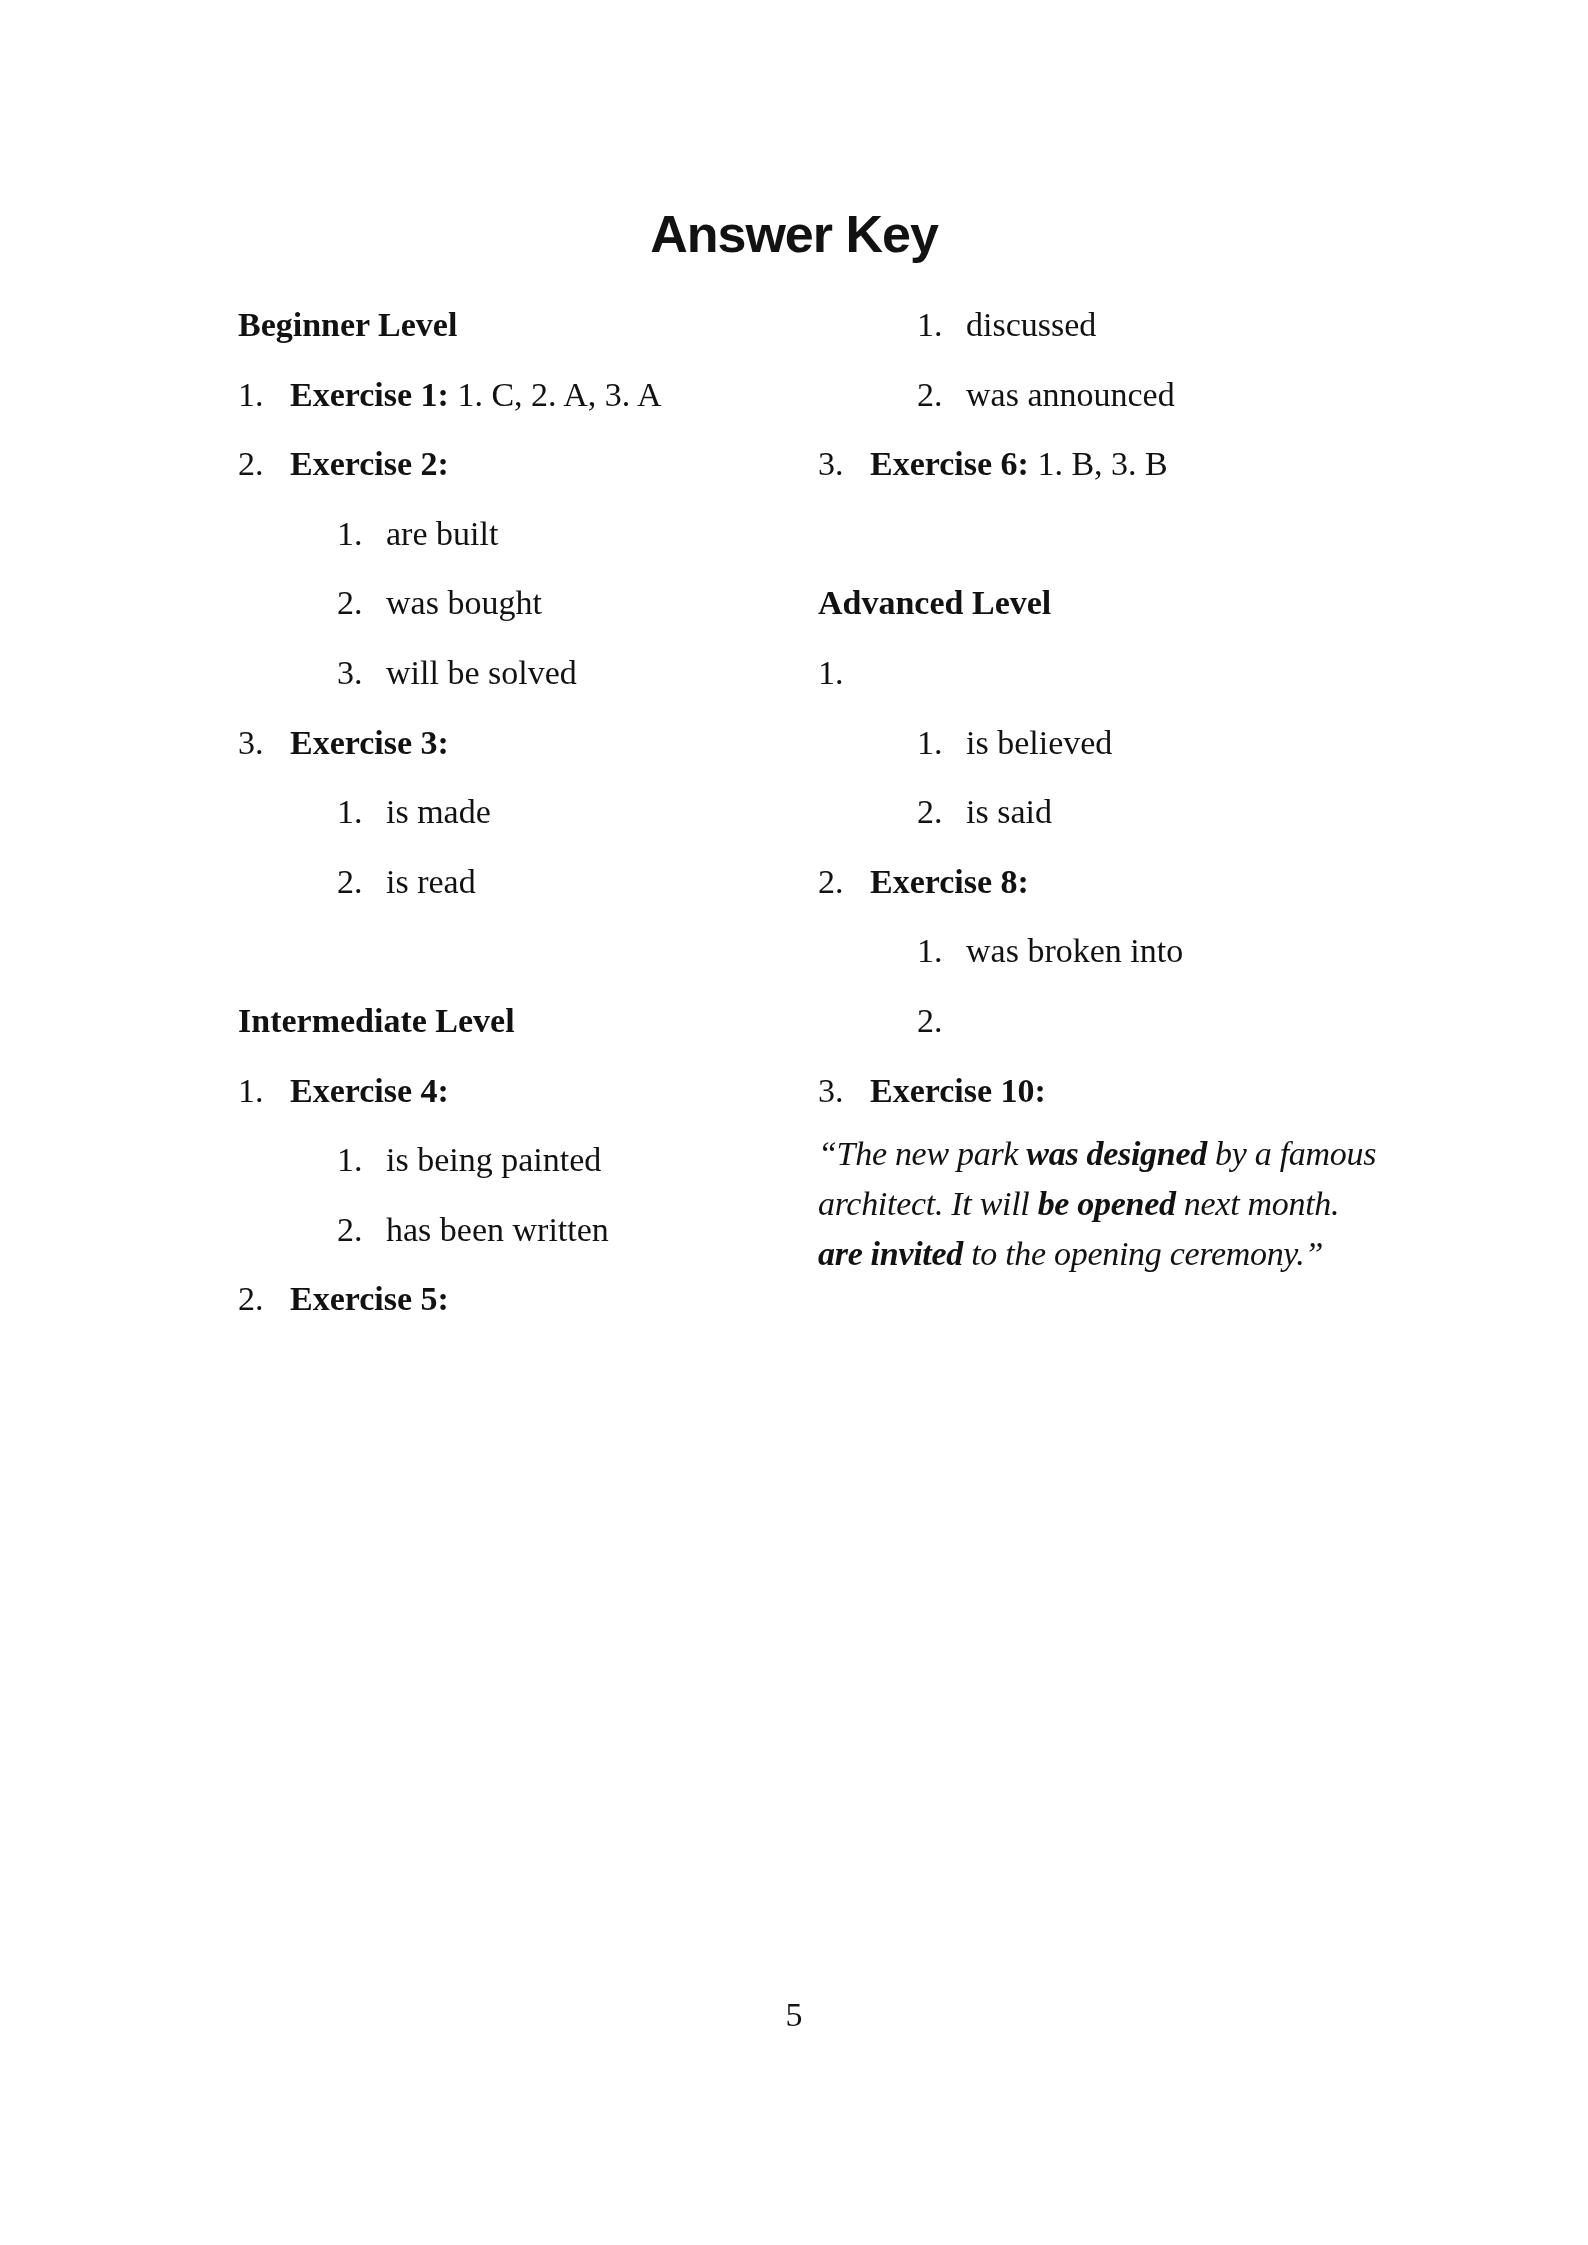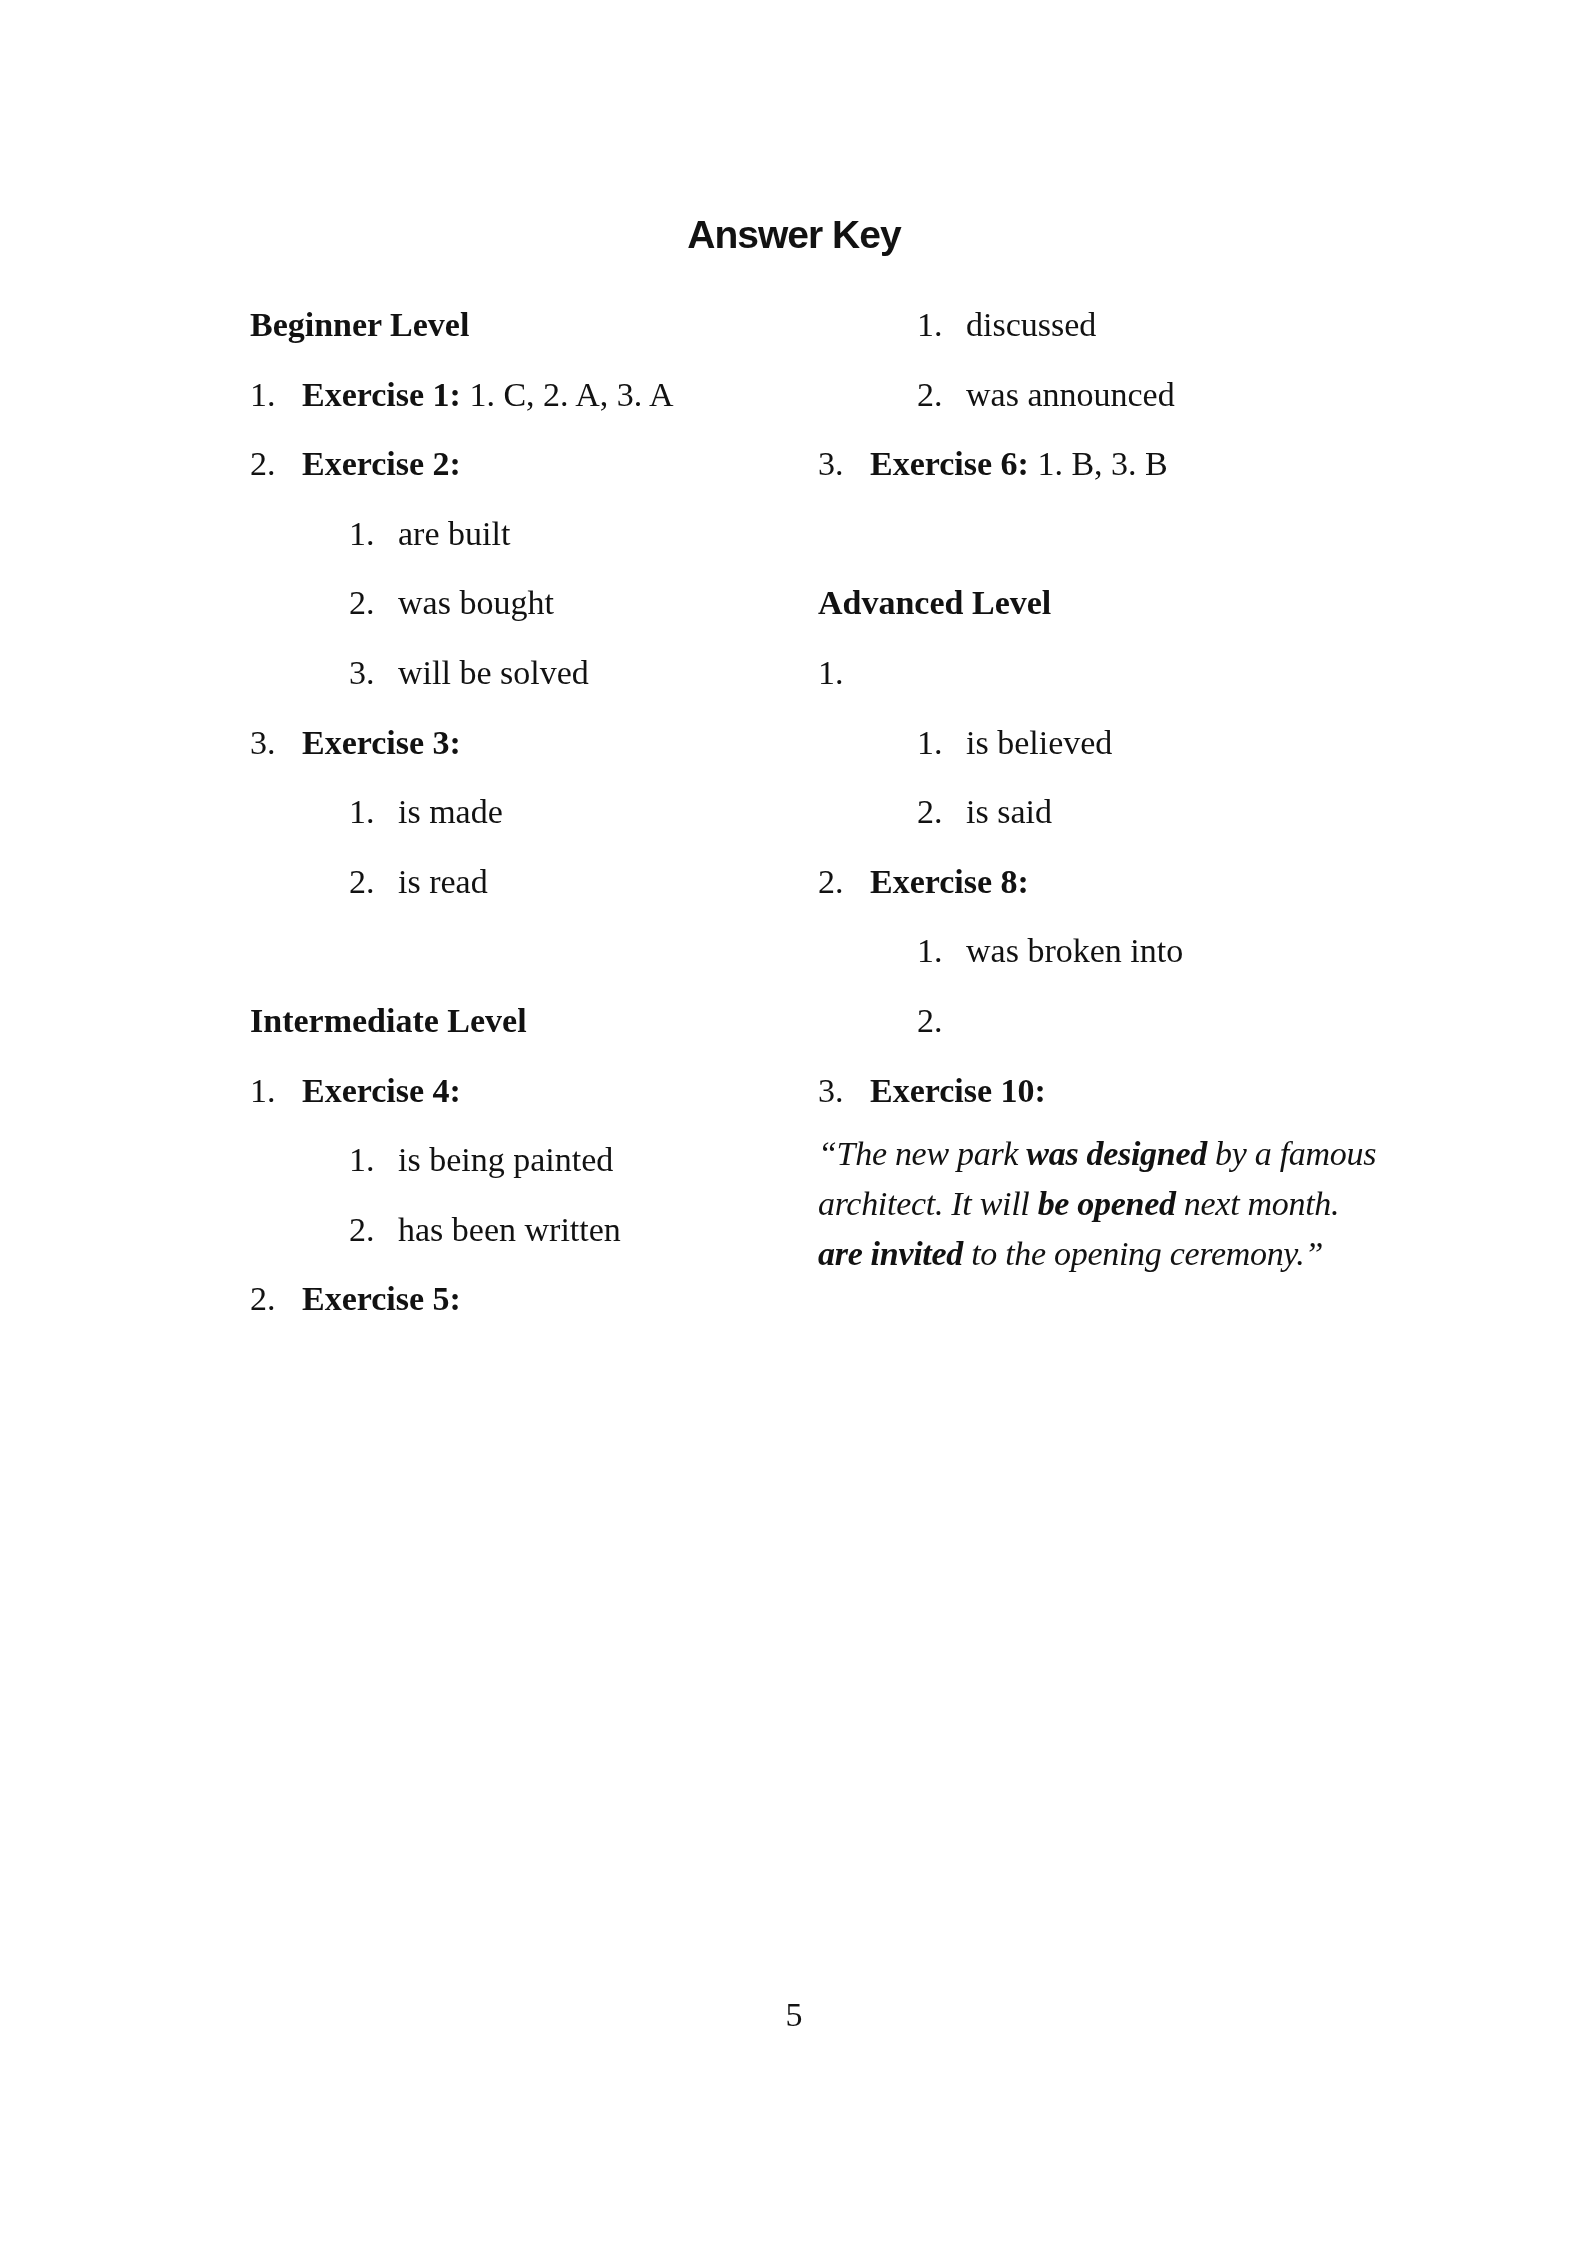--- a/index.html
+++ b/index.html
@@ -12,30 +12,30 @@
     font-family:"Liberation Serif","DejaVu Serif",serif;
     overflow:hidden;
   }
   .doc-title{
     position:absolute;
     top:207px;
     left:0; right:0;
     text-align:center;
     font-family:"Liberation Sans","DejaVu Sans",sans-serif;
     font-weight:bold;
-    font-size:39px;
+    font-size:52px;
     line-height:55px;
     letter-spacing:-1px;
   }
   .col{
     position:absolute;
     top:304px;
     font-size:34px;
   }
-  .col-left{ left:250px; width:545px; }
+  .col-left{ left:238px; width:545px; }
   .col-right{ left:818px; width:560px; }
   .block{
     height:69.6px;
     line-height:41px;
     position:relative;
     white-space:nowrap;
   }
   .heading{ font-weight:bold; }
   .item .num{ position:absolute; left:0; top:0; }
   .item .content{ display:block; margin-left:52px; }

